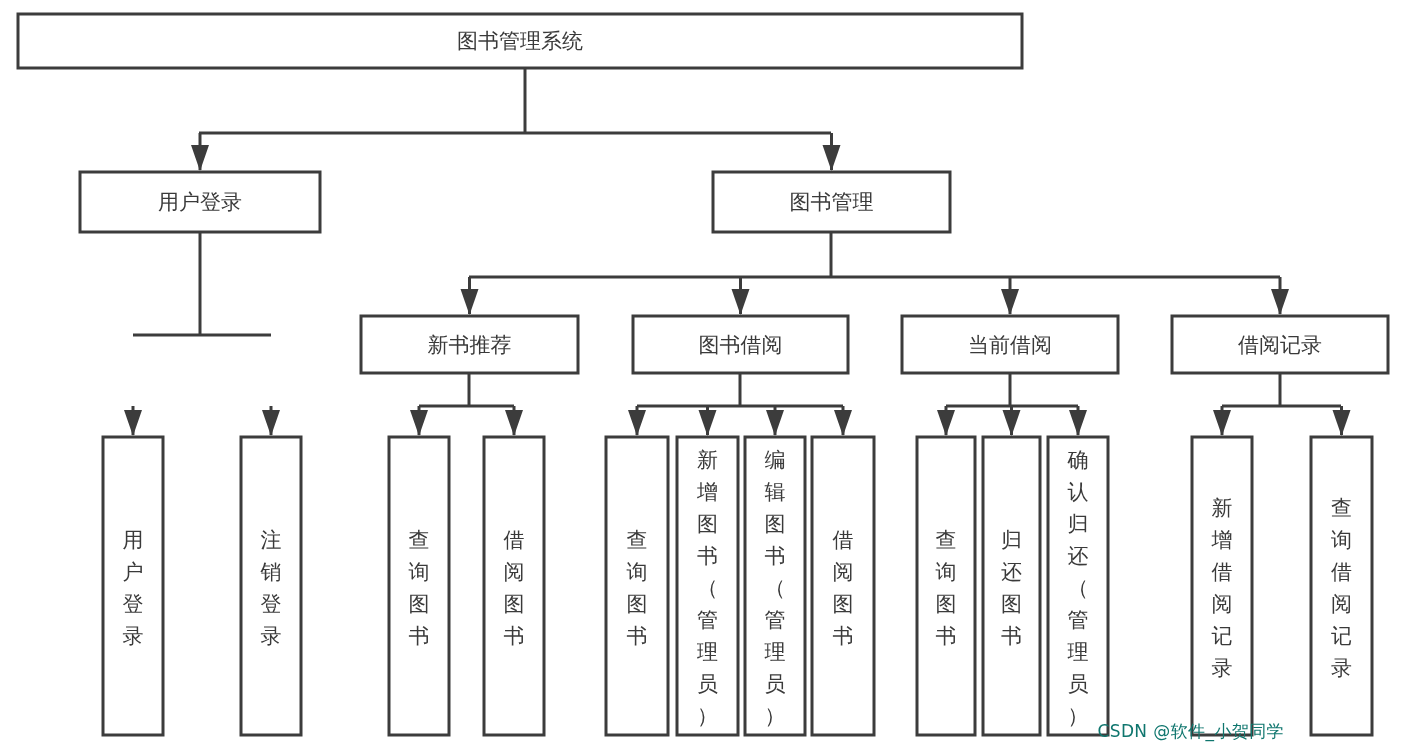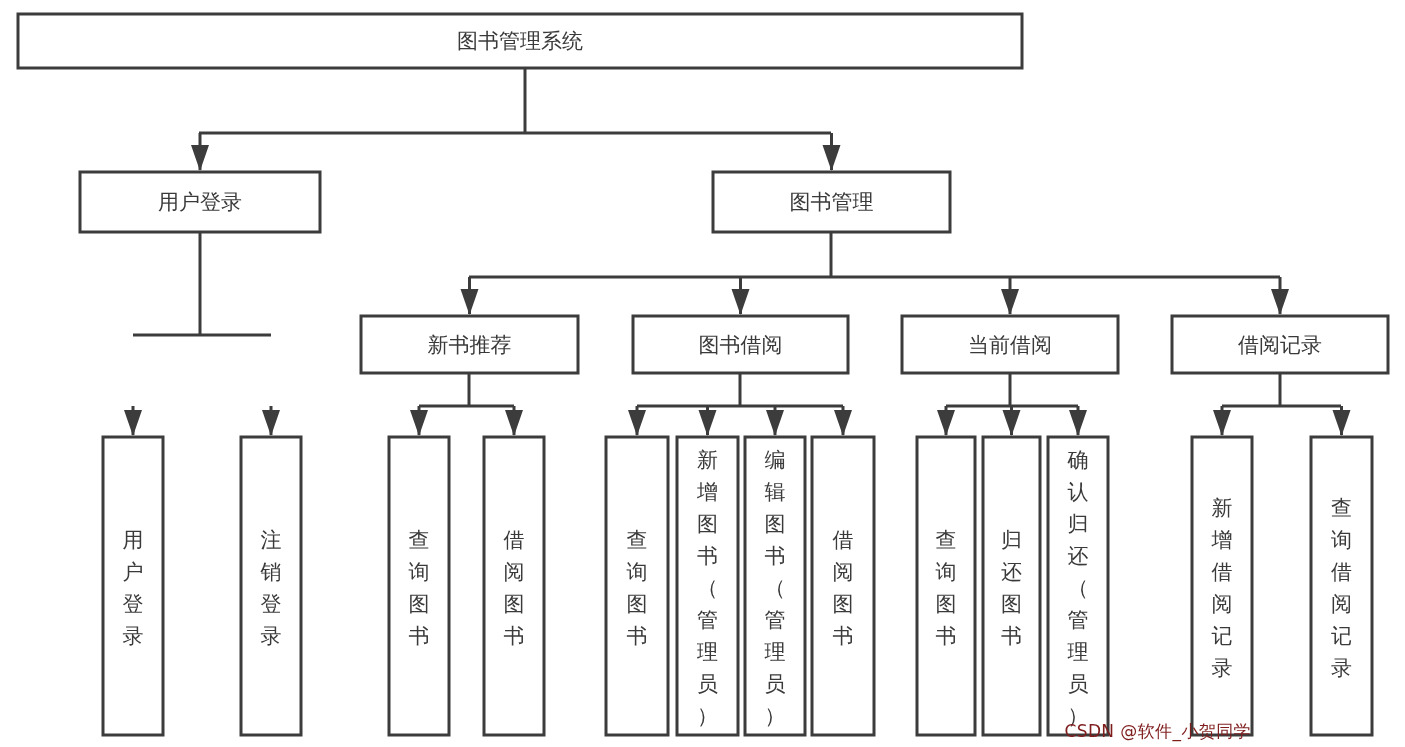--- a/index.html
+++ b/index.html
@@ -13,20 +13,21 @@
     height: 747px;
     overflow: hidden;
     font-family: "DejaVu Sans", "Liberation Sans", sans-serif;
     color: #3a3a3a;
   }
   #diagram-root {
     position: relative;
     width: 1259px;
     height: 747px;
     background: #ffffff;
+    padding-left: 33px;
   }
   svg#tree-svg {
     position: absolute;
     left: 0;
     top: 0;
     width: 1405px;
     height: 747px;
     display: block;
   }
   .node-box {
@@ -56,21 +57,21 @@
     font-size: 21px;
     fill: #3a3a3a;
     text-anchor: middle;
   }
   .watermark {
     position: absolute;
     right: 8px;
     bottom: 4px;
     font-family: "DejaVu Sans", "Liberation Sans", sans-serif;
     font-size: 17px;
-    color: #7f1d1d;
+    color: #0f766e;
     letter-spacing: 0.4px;
     white-space: nowrap;
     user-select: none;
   }
 </style>
 </head>
 <body>
 
 <div id="diagram-root">
   <svg id="tree-svg" viewBox="0 0 1405 747" xmlns="http://www.w3.org/2000/svg">

